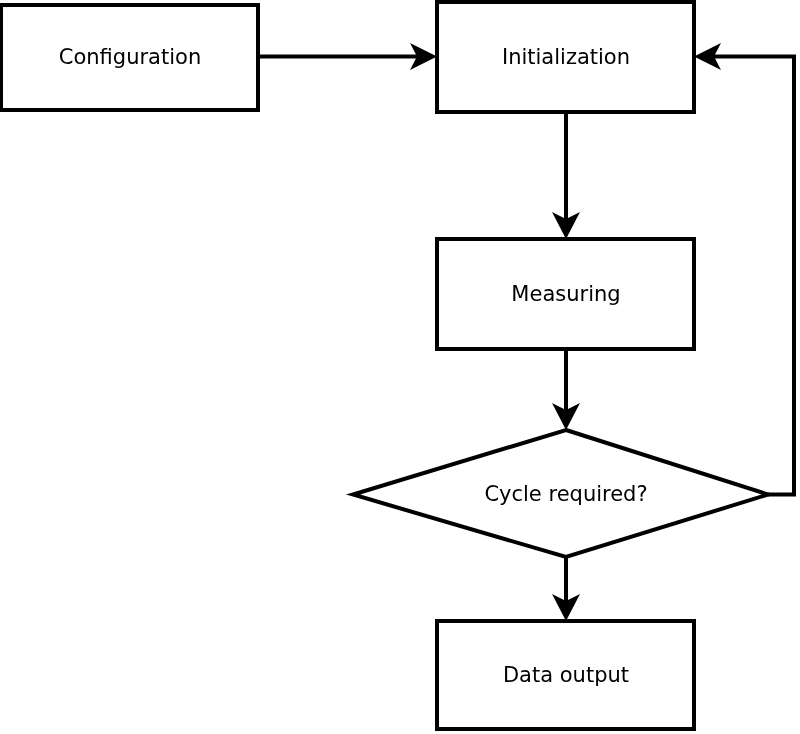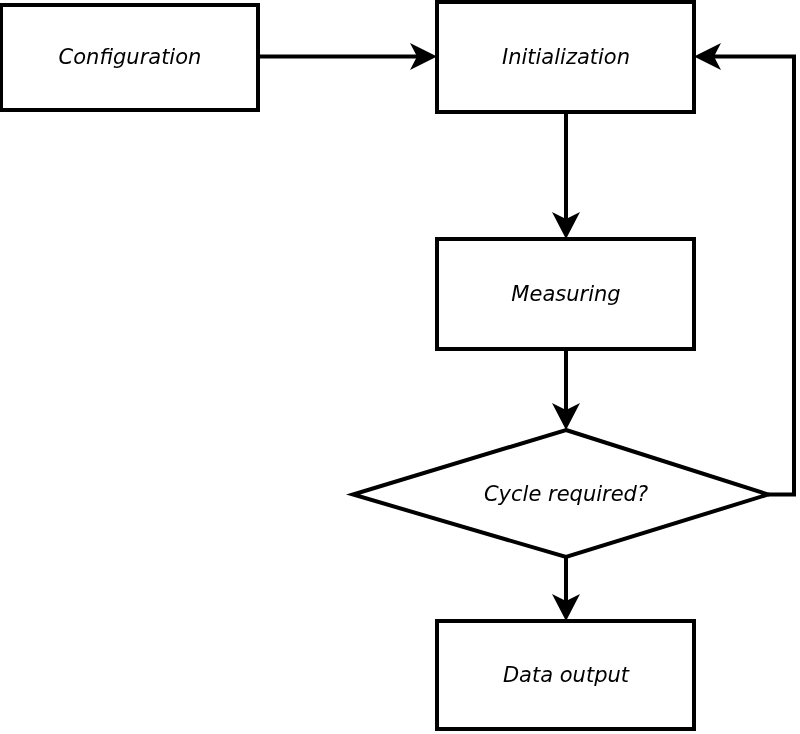--- a/index.html
+++ b/index.html
@@ -12,21 +12,20 @@
     width: 800px;
     height: 734px;
     font-family: "DejaVu Sans", sans-serif;
     overflow: hidden;
   }
   #diagram-root {
     position: relative;
     width: 800px;
     height: 734px;
     background: #ffffff;
-    font-style: italic;
   }
   #flow-svg {
     position: absolute;
     top: 0;
     left: 0;
     width: 800px;
     height: 734px;
     display: block;
   }
   .node-shape {

